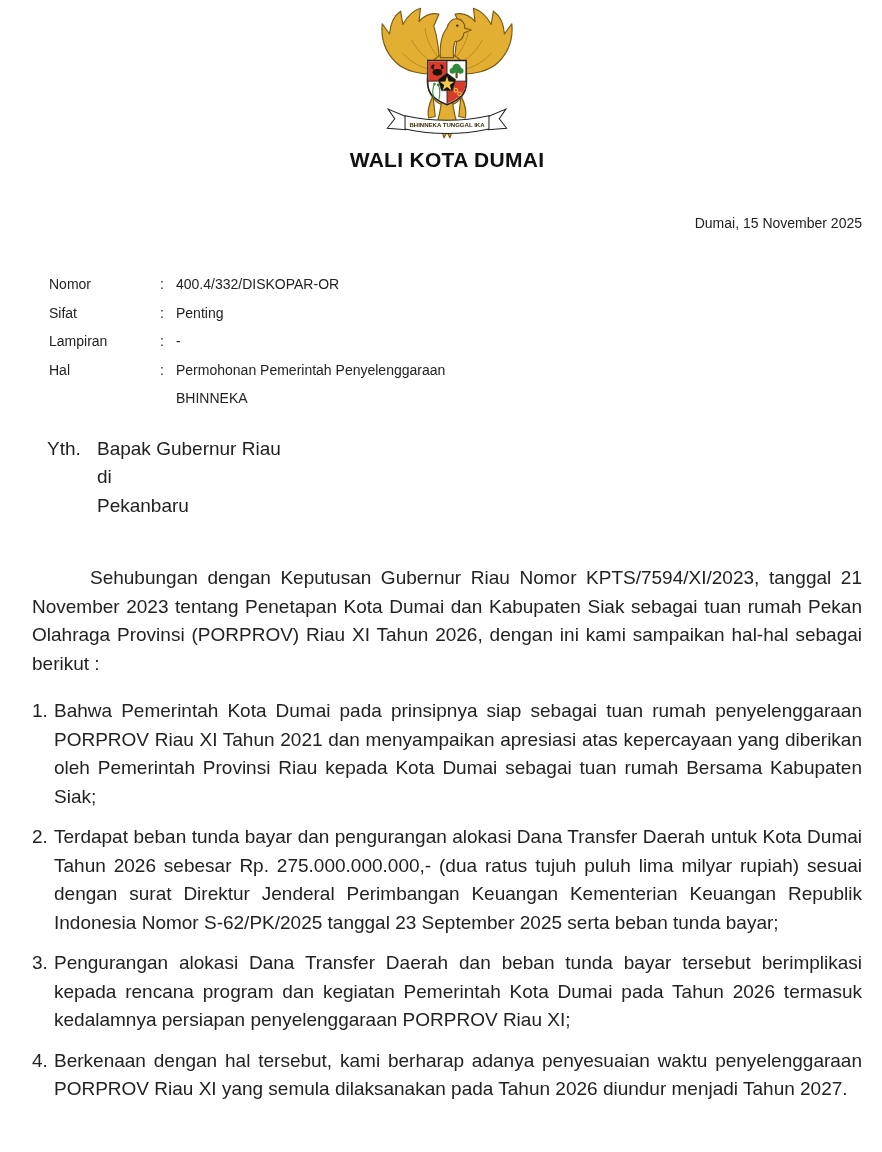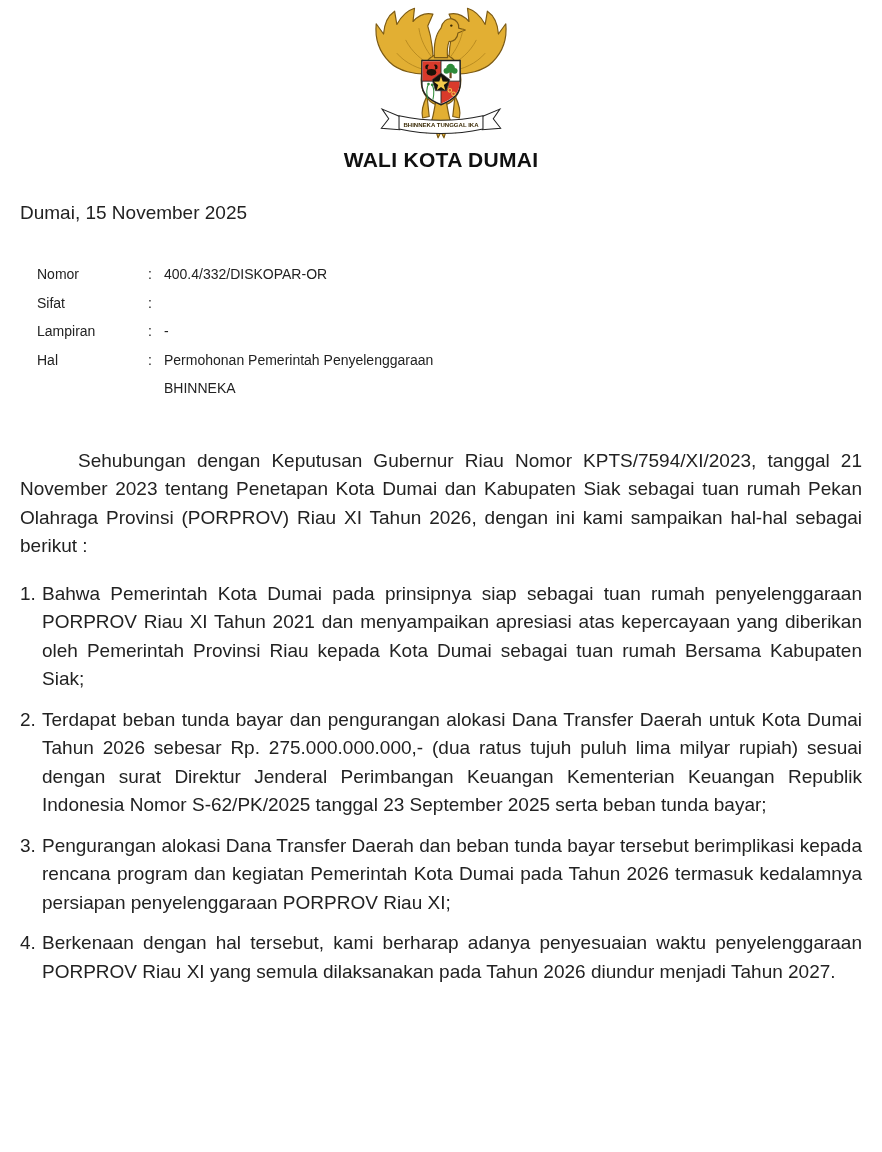--- a/index.html
+++ b/index.html
@@ -4,39 +4,40 @@
 <style>
   * { box-sizing: border-box; }
   html, body { margin: 0; padding: 0; }
   body {
     width: 882px; height: 1152px;
     background: #ffffff;
     color: #222;
     font-family: "Liberation Sans", sans-serif;
     overflow: hidden;
   }
-  .page { padding: 6px 20px 0 20px; width: 882px; }
+  .page { padding: 6px 20px 0 32px; width: 882px; }
 
   .emblem-wrap { text-align: center; }
   .emblem-wrap svg { display: block; margin: 0 auto; }
 
   .letterhead-title {
     text-align: center;
     font-weight: bold;
     font-size: 21px;
     line-height: 24px;
     letter-spacing: 0.3px;
     margin-top: 2px;
     color: #111;
   }
 
   .dateline {
-    font-size: 19px;
+    text-align: right;
+    font-size: 14px;
     line-height: 22px;
-    margin-top: 30px;
+    margin-top: 40px;
   }
 
   .meta {
     margin-left: 17px;
     margin-top: 36px;
     font-size: 14px;
     line-height: 28.5px;
   }
   .meta-row { display: flex; align-items: flex-start; }
   .meta-label { width: 111px; flex: none; }
@@ -156,36 +157,45 @@
 
   <div class="meta">
     <div class="meta-row">
       <span class="meta-label">Nomor</span>
       <span class="meta-colon">:</span>
       <span class="meta-value">400.4/332/DISKOPAR-OR</span>
     </div>
     <div class="meta-row">
       <span class="meta-label">Sifat</span>
       <span class="meta-colon">:</span>
+      <span class="meta-value">Penting</span>
     </div>
     <div class="meta-row">
       <span class="meta-label">Lampiran</span>
       <span class="meta-colon">:</span>
       <span class="meta-value">-</span>
     </div>
     <div class="meta-row">
       <span class="meta-label">Hal</span>
       <span class="meta-colon">:</span>
       <span class="meta-value">
         <div>Permohonan Pemerintah Penyelenggaraan</div>
         <div>BHINNEKA</div>
       </span>
     </div>
   </div>
 
+  <div class="addressee">
+    <span class="yth">Yth.</span>
+    <span class="addr-lines">
+      <div>Bapak Gubernur Riau</div>
+      <div>di</div>
+      <div>Pekanbaru</div>
+    </span>
+  </div>
 
   <p class="opening">Sehubungan dengan Keputusan Gubernur Riau Nomor KPTS/7594/XI/2023, tanggal 21 November 2023 tentang Penetapan Kota Dumai dan Kabupaten Siak sebagai tuan rumah Pekan Olahraga Provinsi (PORPROV) Riau XI Tahun 2026, dengan ini kami sampaikan hal-hal sebagai berikut :</p>
 
   <div class="num-list">
     <div class="list-item">
       <span class="item-num">1.</span>
       <span class="item-text">Bahwa Pemerintah Kota Dumai pada prinsipnya siap sebagai tuan rumah penyelenggaraan PORPROV Riau XI Tahun 2021 dan menyampaikan apresiasi atas kepercayaan yang diberikan oleh Pemerintah Provinsi Riau kepada Kota Dumai sebagai tuan rumah Bersama Kabupaten Siak;</span>
     </div>
     <div class="list-item">
       <span class="item-num">2.</span>

